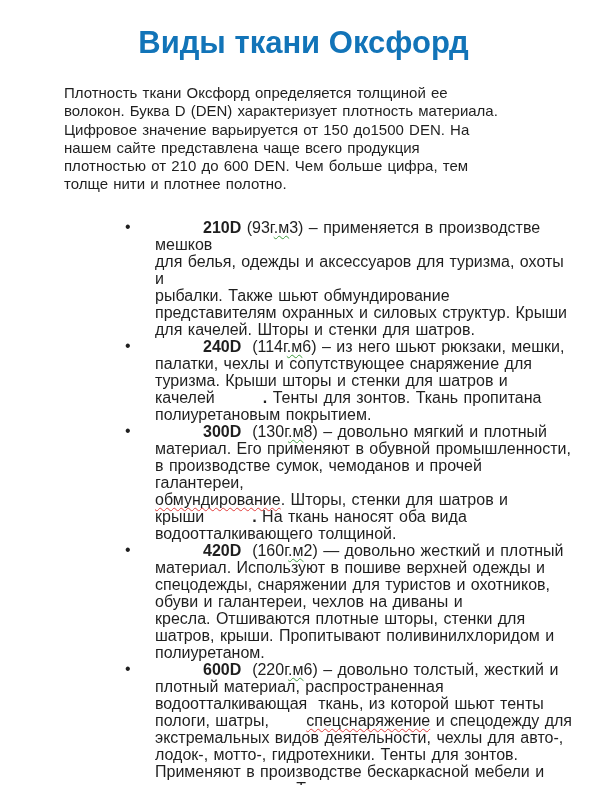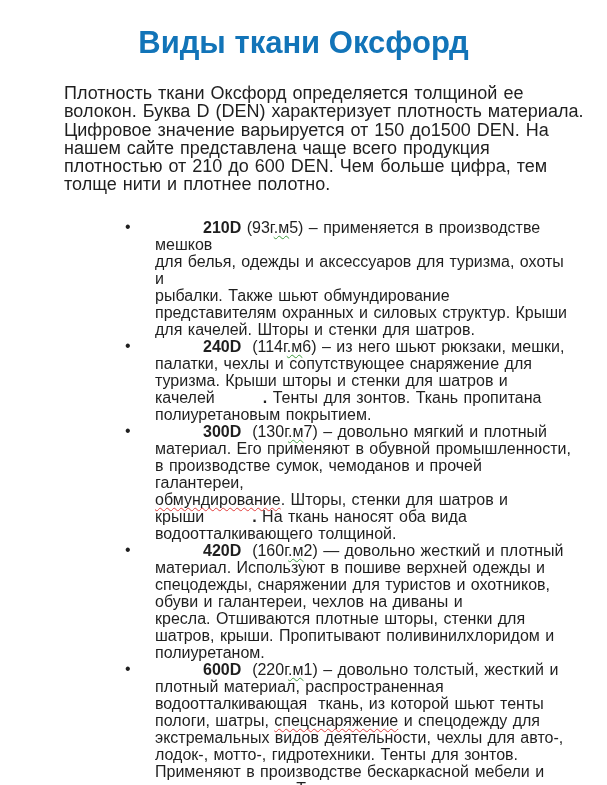--- a/index.html
+++ b/index.html
@@ -21,21 +21,21 @@
   h1.page-title {
     margin: 24px 0 0 0;
     text-align: center;
     font-size: 31px;
     line-height: 37px;
     font-weight: bold;
     letter-spacing: 0px;
   }
   p.intro {
     margin: 23px 20px 0 64px;
-    font-size: 18px;
+    font-size: 15px;
     line-height: 18.3px;
     white-space: pre-wrap;
     word-spacing: 1px;
   }
   ul.oxford-list {
     list-style: none;
     margin: 25px 0 0 64px;
     padding: 0;
     font-size: 16px;
     line-height: 17px;
@@ -83,59 +83,59 @@
   <p class="intro">Плотность ткани Оксфорд определяется толщиной ее
 волокон. Буква D (DEN) характеризует плотность материала.
 Цифровое значение варьируется от 150 до1500 DEN. На
 нашем сайте представлена чаще всего продукция
 плотностью от 210 до 600 DEN. Чем больше цифра, тем
 толще нити и плотнее полотно.</p>
 
   <ul class="oxford-list">
       <li>
         <span class="bullet">•</span>
-        <span class="li-text"><span class="seg-bold">210D</span><span class="seg-normal"> (93г</span><span class="seg-wavy-green" style="text-decoration-color: rgb(60, 154, 60);">.м</span><span class="seg-normal">5) – применяется в производстве мешков
+        <span class="li-text"><span class="seg-bold">210D</span><span class="seg-normal"> (93г</span><span class="seg-wavy-green" style="text-decoration-color: rgb(60, 154, 60);">.м</span><span class="seg-normal">3) – применяется в производстве мешков
 для белья, одежды и аксессуаров для туризма, охоты и
 рыбалки. Также шьют обмундирование
 представителям охранных и силовых структур. Крыши
 для качелей. Шторы и стенки для шатров.</span></span>
       </li>
       <li>
         <span class="bullet">•</span>
         <span class="li-text"><span class="seg-bold">240D</span><span class="seg-normal">  (114г</span><span class="seg-wavy-green" style="text-decoration-color: rgb(60, 154, 60);">.м</span><span class="seg-normal">6) – из него шьют рюкзаки, мешки,
 палатки, чехлы и сопутствующее снаряжение для
 туризма. Крыши шторы и стенки для шатров и
 качелей</span><span class="seg-bold">.</span><span class="seg-normal"> Тенты для зонтов. Ткань пропитана
 полиуретановым покрытием.</span></span>
       </li>
       <li>
         <span class="bullet">•</span>
-        <span class="li-text"><span class="seg-bold">300D</span><span class="seg-normal">  (130г</span><span class="seg-wavy-green" style="text-decoration-color: rgb(60, 154, 60);">.м</span><span class="seg-normal">7) – довольно мягкий и плотный
+        <span class="li-text"><span class="seg-bold">300D</span><span class="seg-normal">  (130г</span><span class="seg-wavy-green" style="text-decoration-color: rgb(60, 154, 60);">.м</span><span class="seg-normal">8) – довольно мягкий и плотный
 материал. Его применяют в обувной промышленности,
 в производстве сумок, чемоданов и прочей галантереи,
 </span><span class="seg-wavy-red" style="text-decoration-color: rgb(226, 59, 59);">обмундирование</span><span class="seg-normal">. Шторы, стенки для шатров и
 крыши</span><span class="seg-bold">.</span><span class="seg-normal"> На ткань наносят оба вида
 водоотталкивающего толщиной.</span></span>
       </li>
       <li>
         <span class="bullet">•</span>
         <span class="li-text"><span class="seg-bold">420D</span><span class="seg-normal">  (160г</span><span class="seg-wavy-green" style="text-decoration-color: rgb(60, 154, 60);">.м</span><span class="seg-normal">2) — довольно жесткий и плотный
 материал. Используют в пошиве верхней одежды и
 спецодежды, снаряжении для туристов и охотников,
 обуви и галантереи, чехлов на диваны и
 кресла. Отшиваются плотные шторы, стенки для
 шатров, крыши. Пропитывают поливинилхлоридом и
 полиуретаном.</span></span>
       </li>
       <li>
         <span class="bullet">•</span>
-        <span class="li-text"><span class="seg-bold">600D</span><span class="seg-normal">  (220г</span><span class="seg-wavy-green" style="text-decoration-color: rgb(60, 154, 60);">.м</span><span class="seg-normal">1) – довольно толстый, жесткий и
+        <span class="li-text"><span class="seg-bold">600D</span><span class="seg-normal">  (220г</span><span class="seg-wavy-green" style="text-decoration-color: rgb(60, 154, 60);">.м</span><span class="seg-normal">6) – довольно толстый, жесткий и
 плотный материал, распространенная
 водоотталкивающая  ткань, из которой шьют тенты
-пологи, шатры, </span><span class="seg-wavy-red" style="text-decoration-color: rgb(226, 59, 59);">спецснаряжение</span><span class="seg-normal"> и спецодежду для
+пологи, шатры, </span><span class="seg-wavy-red" style="text-decoration-color: rgb(226, 59, 59); margin-left: 32px;">спецснаряжение</span><span class="seg-normal"> и спецодежду для
 экстремальных видов деятельности, чехлы для авто-,
 лодок-, мотто-, гидротехники. Тенты для зонтов.
 Применяют в производстве бескаркасной мебели и
 уличных подушек. Тенты для зонтов, крыш для
 качелей, беседок и  шатров.</span></span>
       </li>
     </ul>
 </div>
 
 </body></html>

